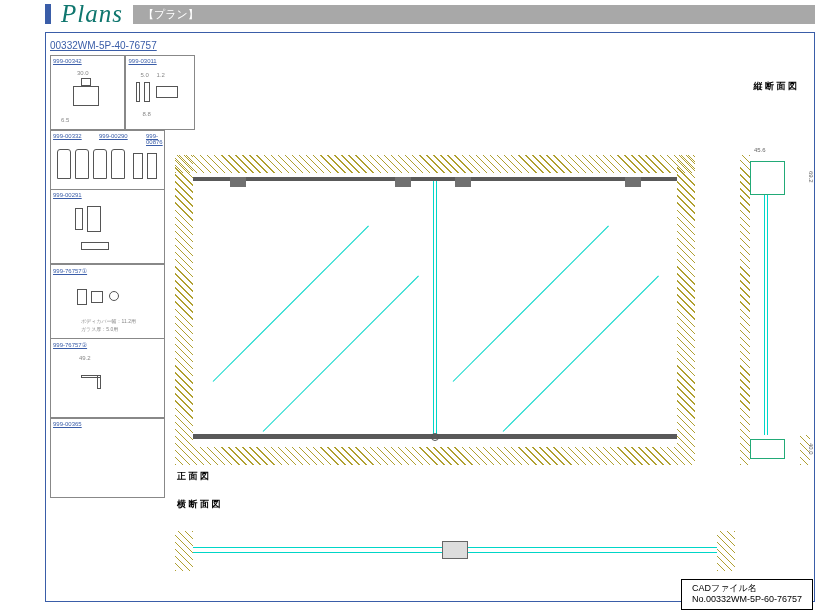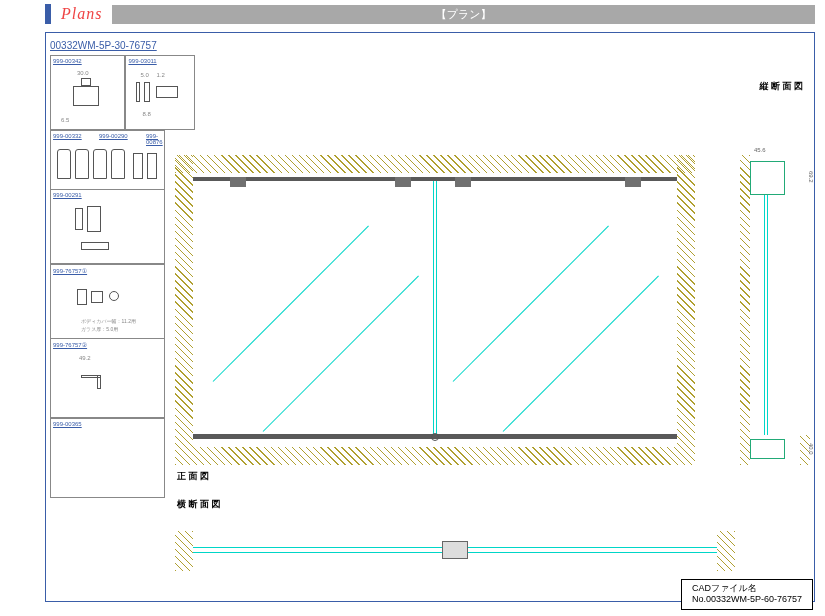--- a/index.html
+++ b/index.html
@@ -18,33 +18,32 @@
     padding: 4px 0 4px 45px;
     height: 28px;
   }
   .header-bar {
     width: 6px;
     height: 20px;
     background: #3a5da8;
   }
   .header-title {
     font-style: italic;
-    font-size: 16px;
-    color: #ef4444;
+    font-size: 25px;
+    color: #0f766e;
     letter-spacing: 1px;
     font-family: Georgia, serif;
   }
   .header-tag {
     background: #a8a8a8;
     color: #fff;
     font-size: 11px;
     padding: 2px 10px;
     flex: 1;
     margin-right: 10px;
-    text-align: center;
   }
   .main-frame {
     position: absolute;
     left: 45px;
     top: 32px;
     width: 770px;
     height: 570px;
     border: 1px solid #3a5da8;
   }
   .product-code {
@@ -197,21 +196,21 @@
 <body>
 
 <div class="header">
   <div class="header-bar"></div>
   <div class="header-title">Plans</div>
   <div class="header-tag">【プラン】</div>
 </div>
 
 <div class="main-frame"></div>
 
-<div class="product-code">00332WM-5P-30-76757</div>
+<div class="product-code">00332WM-5P-40-76757</div>
 
 <div class="detail-col">
   <div style="white-space:nowrap;">
     <div class="detail-box d1">
       <span class="part-num">999-00342</span>
       <span style="position:absolute;top:14px;left:26px;font-size:6px;">30.0</span>
       <div class="mini-shape" style="left:22px;top:30px;width:26px;height:20px;"></div>
       <div class="mini-shape" style="left:30px;top:22px;width:10px;height:8px;"></div>
       <span style="position:absolute;bottom:6px;left:10px;font-size:6px;">6.5</span>
     </div>
@@ -274,21 +273,21 @@
     <div class="diag" style="left:310px; top:250px; transform:rotate(-45deg);"></div>
   </div>
   <div class="hanger" style="left:55px;"></div>
   <div class="hanger" style="left:220px;"></div>
   <div class="hanger" style="left:280px;"></div>
   <div class="hanger" style="left:450px;"></div>
   <div class="floor-lock"></div>
 </div>
 <div class="view-label" style="left:175px; top:470px;">正 面 図</div>
 
-<div class="view-label" style="right:20px; top:80px;">縦 断 面 図</div>
+<div class="view-label" style="right:26px; top:80px;">縦 断 面 図</div>
 
 <div class="vsec">
   <div class="vhatch-l"></div>
   <div class="vhatch-r"></div>
   <div class="vrail-top"></div>
   <div class="vtrack"></div>
   <div class="vbot"></div>
   <span class="dim" style="top:-8px;left:14px;">45.6</span>
   <span class="dim" style="top:16px;right:-4px;writing-mode:vertical-rl;">69.2</span>
   <span class="dim" style="bottom:10px;right:-4px;writing-mode:vertical-rl;">40.0</span>

